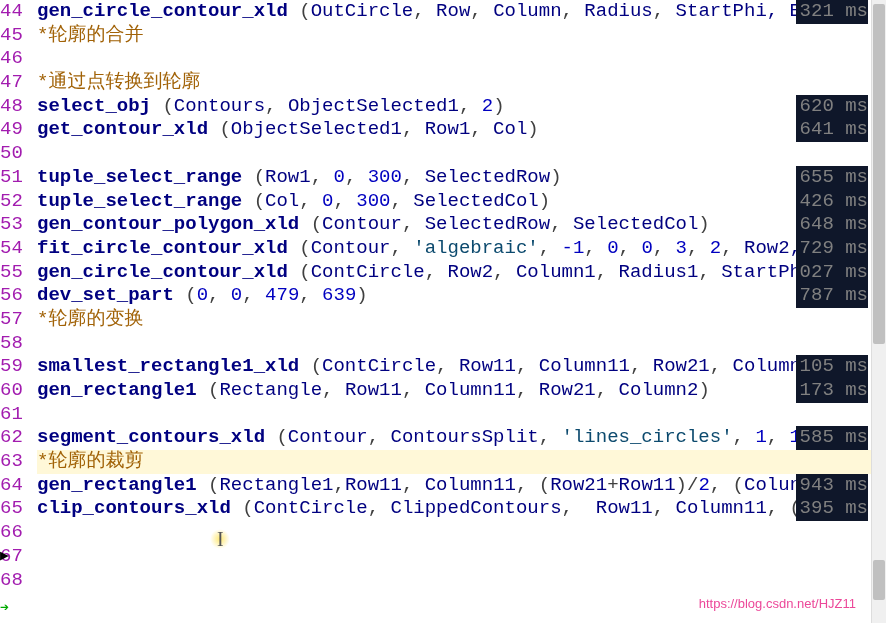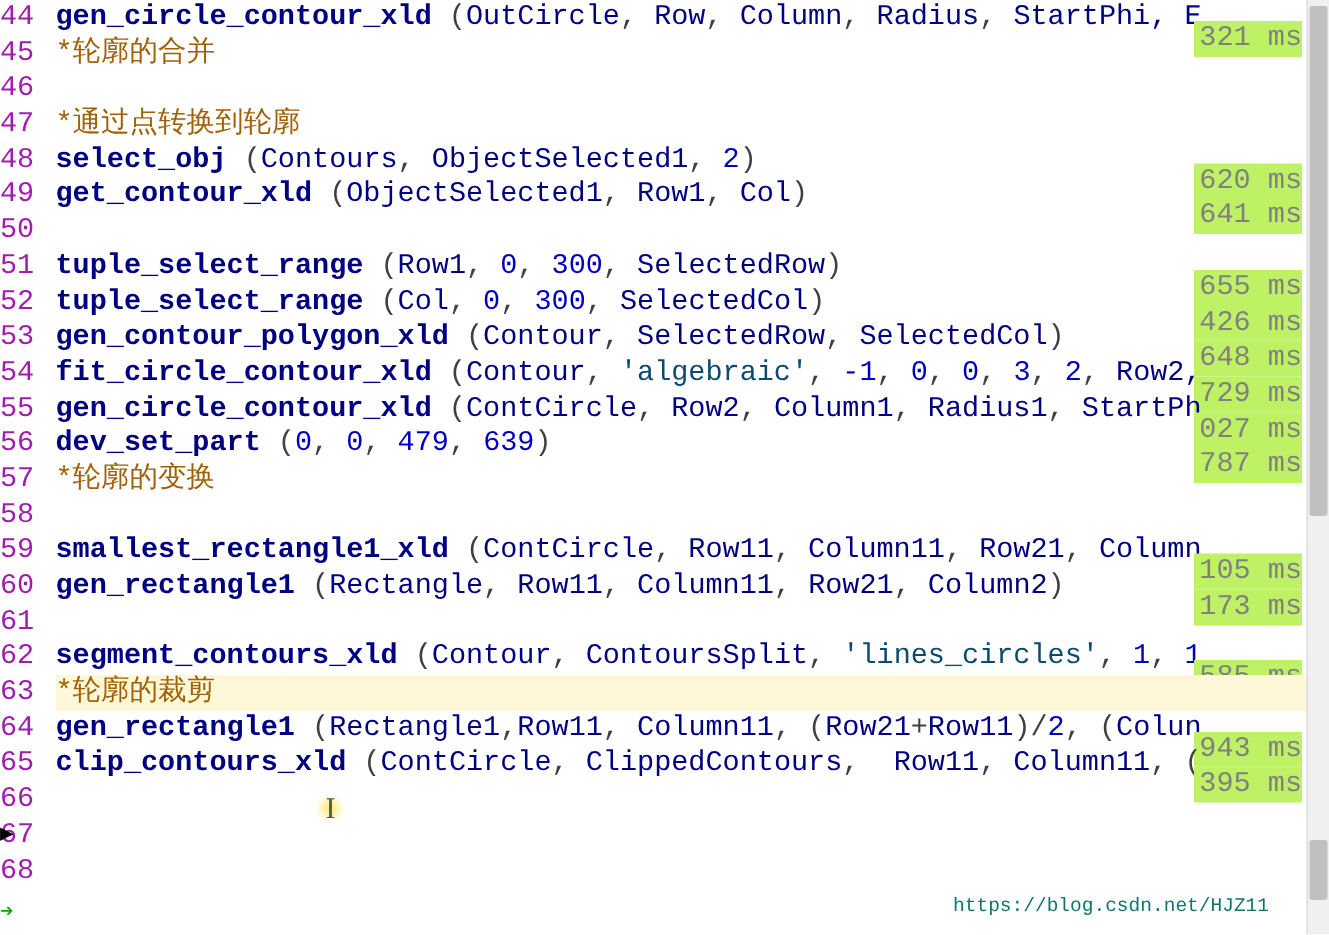--- a/index.html
+++ b/index.html
@@ -8,31 +8,31 @@
   .gutter div{height:23.7px}
   .code{flex:1;position:relative;overflow:hidden;line-height:23.7px}
   .line{height:23.7px;white-space:pre;padding-left:0;position:relative}
   .line.hl{background:#fff8d8}
   .kw-op{color:#000080;font-weight:700}
   .id{color:#000080}
   .num{color:#0000c0}
   .str{color:#0c4a6e}
   .paren{color:#404040}
   .cmt{color:#a16207}
-  .timing{position:absolute;right:18px;top:14px;color:#808080;background:#bef264;padding-left:4px}
+  .timing{position:absolute;right:18px;top:0;color:#808080;background:#0f172a;padding-left:4px}
   .scrollbar{position:absolute;right:0;top:0;width:14px;height:623px;background:#f0f0f0;border-left:1px solid #ddd}
   .scroll-thumb{position:absolute;right:1px;width:12px;background:#c0c0c0;border-radius:2px}
   .thumb1{top:4px;height:340px}
   .thumb2{top:560px;height:40px}
   .arrow{position:absolute;left:0;font-size:15px;color:#008000}
   .arrow.a1{top:546px;color:#000}
   .arrow.a2{top:598px;color:#0a0}
   .caret-mark{position:absolute;left:210px;top:529px;width:20px;height:20px;background:radial-gradient(circle, rgba(255,230,100,.9) 0%, rgba(255,230,100,0) 70%);border-radius:50%;pointer-events:none}
   .caret-i{position:absolute;left:217px;top:528px;color:#555;font-family:serif;font-size:20px;pointer-events:none}
-  .watermark{position:absolute;right:40px;bottom:12px;color:#0f766e;font-size:13px;font-family:Liberation Mono, monospace}
+  .watermark{position:absolute;right:30px;bottom:12px;color:#ec4899;font-size:13px;font-family:Liberation Sans, sans-serif}
 </style>
 </head>
 <body>
 
 <div class="editor">
   <div class="gutter" id="gutter">
       <div>44</div>
       <div>45</div>
       <div>46</div>
       <div>47</div>

